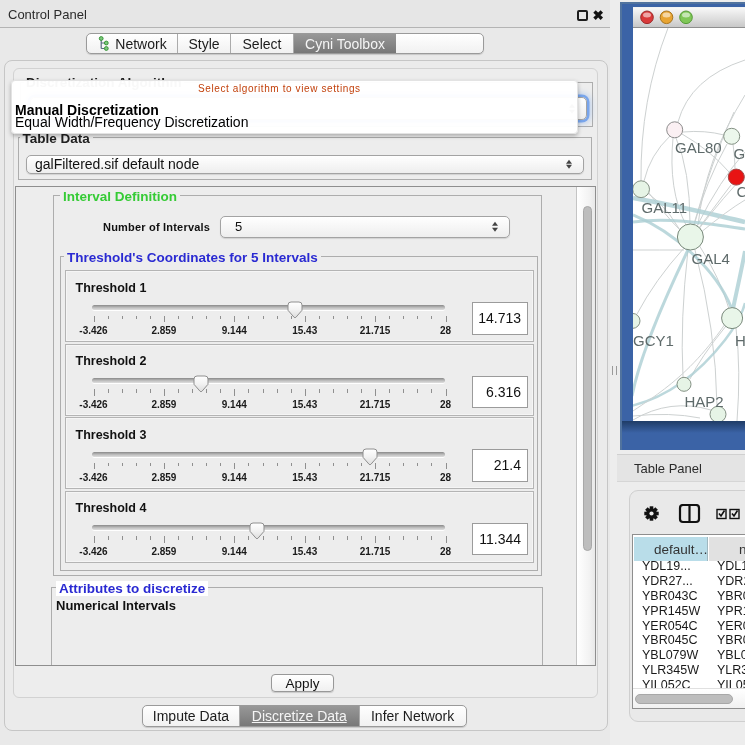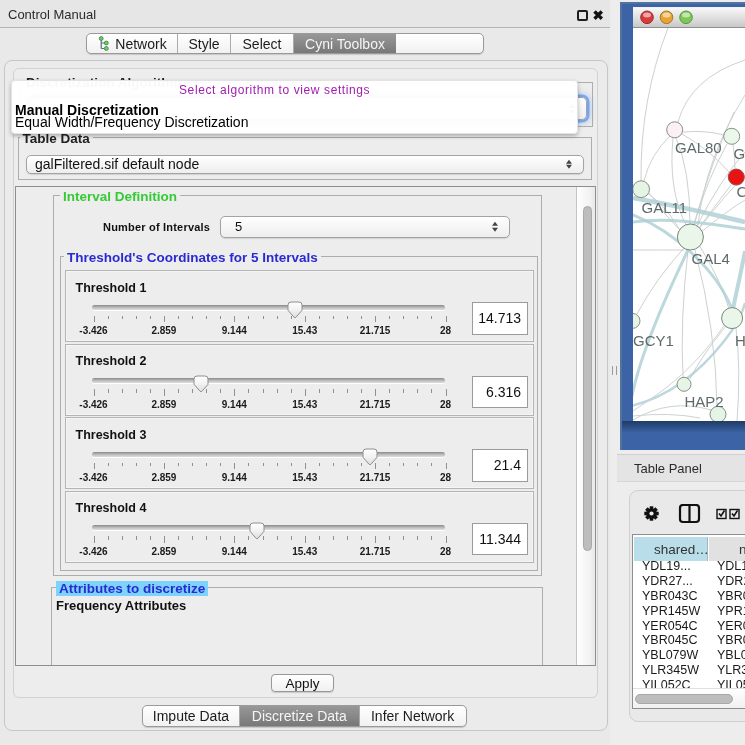--- a/index.html
+++ b/index.html
@@ -29,21 +29,21 @@
 .thr .vbox span { position:absolute; right:6px; top:50%; transform:translateY(-50%); font-size:14px; color:#111; }
 .ticklbl { position:absolute; top:54px; font-size:10px; font-weight:bold; color:#1a1a1a; transform:translateX(-50%); }
 .thumb { position:absolute; top:30px; width:17px; height:18px; transform:translateX(-50%); }
 </style>
 </head>
 <body>
 
 <div class="abs" style="left:0;top:0;width:610px;height:731px;background:#e9e9e9;"></div>
 
 <div class="abs" style="left:0;top:0;width:610px;height:28px;background:#e6e6e6;border-bottom:1px solid #b4b4b4;"></div>
-<div class="abs" style="left:8px;top:7px;font-size:13px;color:#2b2b2b;">Control Manual</div>
+<div class="abs" style="left:8px;top:7px;font-size:13px;color:#2b2b2b;">Control Panel</div>
 <div class="abs" style="left:577px;top:10px;width:11px;height:11px;border:2px solid #1d1d1d;border-radius:2px;"></div>
 <div class="abs" style="left:592.5px;top:7px;font-size:13.5px;font-weight:bold;color:#111;">✖</div>
 
 <div class="abs" style="left:4px;top:60px;width:604px;height:671px;background:#ebebeb;border:1px solid #c6c6c6;border-radius:8px;"></div>
 
 <div class="abs" style="left:13px;top:68px;width:585px;height:630px;background:#ededed;border:1px solid #d2d2d2;border-radius:6px;"></div>
 
 <div class="tabbar" style="left:86px;top:33px;width:398px;height:21px;">
   <div class="seg" style="width:91px;">
     <svg width="14" height="17" viewBox="0 0 14 17" style="margin-right:4px;">
@@ -63,21 +63,21 @@
 <div class="fs-title" style="left:24px;top:75px;background:#ededed;padding:0 2px;font-size:13.5px;color:#222;">Discretization Algorithm</div>
 
 <div class="combo" style="left:30px;top:97px;width:557px;height:23px;box-shadow:0 0 0 2.5px rgba(96,150,235,0.75), 0 0 6px 3px rgba(96,150,235,0.45);">
   <div class="updn">
       <div class="u"></div>
       <div class="d"></div>
     </div>
 </div>
 
 <div class="abs" style="left:11px;top:80px;width:567px;height:54px;background:rgba(255,255,255,0.97);border:1px solid #e3e3e3;border-radius:4px;box-shadow:0 2px 4px rgba(0,0,0,0.28);z-index:30;"></div>
-<div class="abs" style="left:179px;top:83px;font-size:12px;color:#a21caf;letter-spacing:0.6px;z-index:31;">Select algorithm to view settings</div>
+<div class="abs" style="left:198px;top:83px;font-size:10px;color:#c2410c;letter-spacing:0.6px;z-index:31;">Select algorithm to view settings</div>
 <div class="abs" style="left:15px;top:101.5px;font-size:14px;font-weight:bold;color:#000;z-index:31;">Manual Discretization</div>
 <div class="abs" style="left:15px;top:113.5px;font-size:14px;color:#000;z-index:31;">Equal Width/Frequency Discretization</div>
 
 <div class="fieldset" style="left:18px;top:137px;width:574px;height:42.5px;"></div>
 <div class="fs-title" style="left:19.5px;top:130.5px;background:#ededed;padding:0 3px;font-size:13.5px;color:#222;">Table Data</div>
 <div class="combo" style="left:26px;top:154.5px;width:558px;height:19.5px;">
   <div class="ctext">galFiltered.sif default node</div>
   <div class="updn">
       <div class="u"></div>
       <div class="d"></div>
@@ -296,33 +296,33 @@
               <stop offset="1" stop-color="#dcdcdc"></stop>
             </linearGradient>
           </defs>
     </svg>
       <div class="vbox">
           <span>11.344</span>
         </div>
     </div>
 
     <div class="fieldset" style="left:50.5px;top:587px;width:492px;height:120px;"></div>
-    <div class="fs-title" style="left:56px;top:580.5px;background:#7dd3fc;padding:0 3px;color:#2a2ad2;font-size:13.5px;">Attributes to discretize</div>
-    <div class="abs" style="left:56px;top:597.5px;font-size:13px;font-weight:bold;color:#111;">Frequency Attributes</div>
+    <div class="fs-title" style="left:56px;top:580.5px;background:#ffffff;padding:0 3px;color:#2a2ad2;font-size:13.5px;">Attributes to discretize</div>
+    <div class="abs" style="left:56px;top:597.5px;font-size:13px;font-weight:bold;color:#111;">Numerical Intervals</div>
   </div>
 </div>
 
 <div class="abs" style="left:576px;top:186.5px;width:19px;height:478.5px;background:linear-gradient(90deg,#ffffff,#f2f2f2 70%,#e8e8e8);border-left:1px solid #c4c4c4;"></div>
 <div class="abs" style="left:582.5px;top:206px;width:9px;height:345px;background:#bdbdbd;border:1px solid #a8a8a8;border-radius:5px;"></div>
 
 <div class="abs" style="left:271px;top:674px;width:63px;height:18px;border:1px solid #989898;border-radius:4px;background:linear-gradient(#ffffff,#f0f0f0);box-shadow:0 1px 1px rgba(0,0,0,0.15);display:flex;align-items:center;justify-content:center;font-size:13.5px;color:#111;">Apply</div>
 
 <div class="tabbar" style="left:142px;top:705px;width:324.5px;height:21.5px;">
   <div class="seg" style="width:97.5px;">Impute Data</div>
-  <div class="seg dark" style="width:120.5px;">Discretize Data</div>
+  <div class="seg dark" style="width:120.5px;text-decoration:underline;">Discretize Data</div>
   <div class="seg" style="width:106.5px;">Infer Network</div>
 </div>
 
 <div class="abs" style="left:610px;top:0;width:135px;height:745px;background:#ededed;"></div>
 
 <div class="abs" style="left:620px;top:1.5px;width:125px;height:448.5px;background:#3b63a6;border-left:2px solid #51739e;border-top:2px solid #51739e;"></div>
 
 <div class="abs" style="left:622px;top:421px;width:123px;height:12px;background:linear-gradient(#1f3c66,rgba(59,99,166,0));"></div>
 
 <div class="abs" style="left:633px;top:7px;width:112px;height:414px;background:#ffffff;"></div>
@@ -431,21 +431,21 @@
   <g stroke="#111" fill="none">
     <rect x="74" y="5.5" width="9" height="9" stroke-width="1.4"></rect>
     <path d="M76,9.5 L78,12 L81.5,6.5" stroke-width="1.6"></path>
     <rect x="87" y="5.5" width="9" height="9" stroke-width="1.4"></rect>
     <path d="M89,9.5 L91,12 L94.5,6.5" stroke-width="1.6"></path>
   </g>
 </svg>
 
 <div class="abs" style="left:632px;top:533.5px;width:113px;height:175px;background:#ffffff;border:1px solid #8e8e8e;border-right:none;overflow:hidden;">
   <div class="abs" style="left:1px;top:2.5px;width:74px;height:24px;background:#b9dde9;border-right:1px solid #9fb7bf;display:flex;align-items:center;">
-      <span style="margin-left:20px;font-size:13.5px;color:#333;">shared…</span>
+      <span style="margin-left:20px;font-size:13.5px;color:#333;">default…</span>
     </div>
   <div class="abs" style="left:76px;top:2.5px;width:45px;height:24px;background:#e1e1e1;display:flex;align-items:center;">
       <span style="margin-left:30px;font-size:13.5px;color:#333;">na</span>
     </div>
   <div class="abs" style="left:0;top:24.6px;font-size:12.5px;color:#1a1a1a;line-height:14.88px;">
     <div style="position:absolute;left:9px;width:70px;">YDL19...<br>YDR27...<br>YBR043C<br>YPR145W<br>YER054C<br>YBR045C<br>YBL079W<br>YLR345W<br>YIL052C</div>
     <div style="position:absolute;left:84px;width:60px;">YDL19<br>YDR27<br>YBR04<br>YPR14<br>YER05<br>YBR04<br>YBL07<br>YLR34<br>YIL05</div>
   </div>
 
   <div class="abs" style="left:0;top:153px;width:113px;height:21px;background:linear-gradient(#ffffff,#f0f0f0);border-top:1px solid #e0e0e0;"></div>

